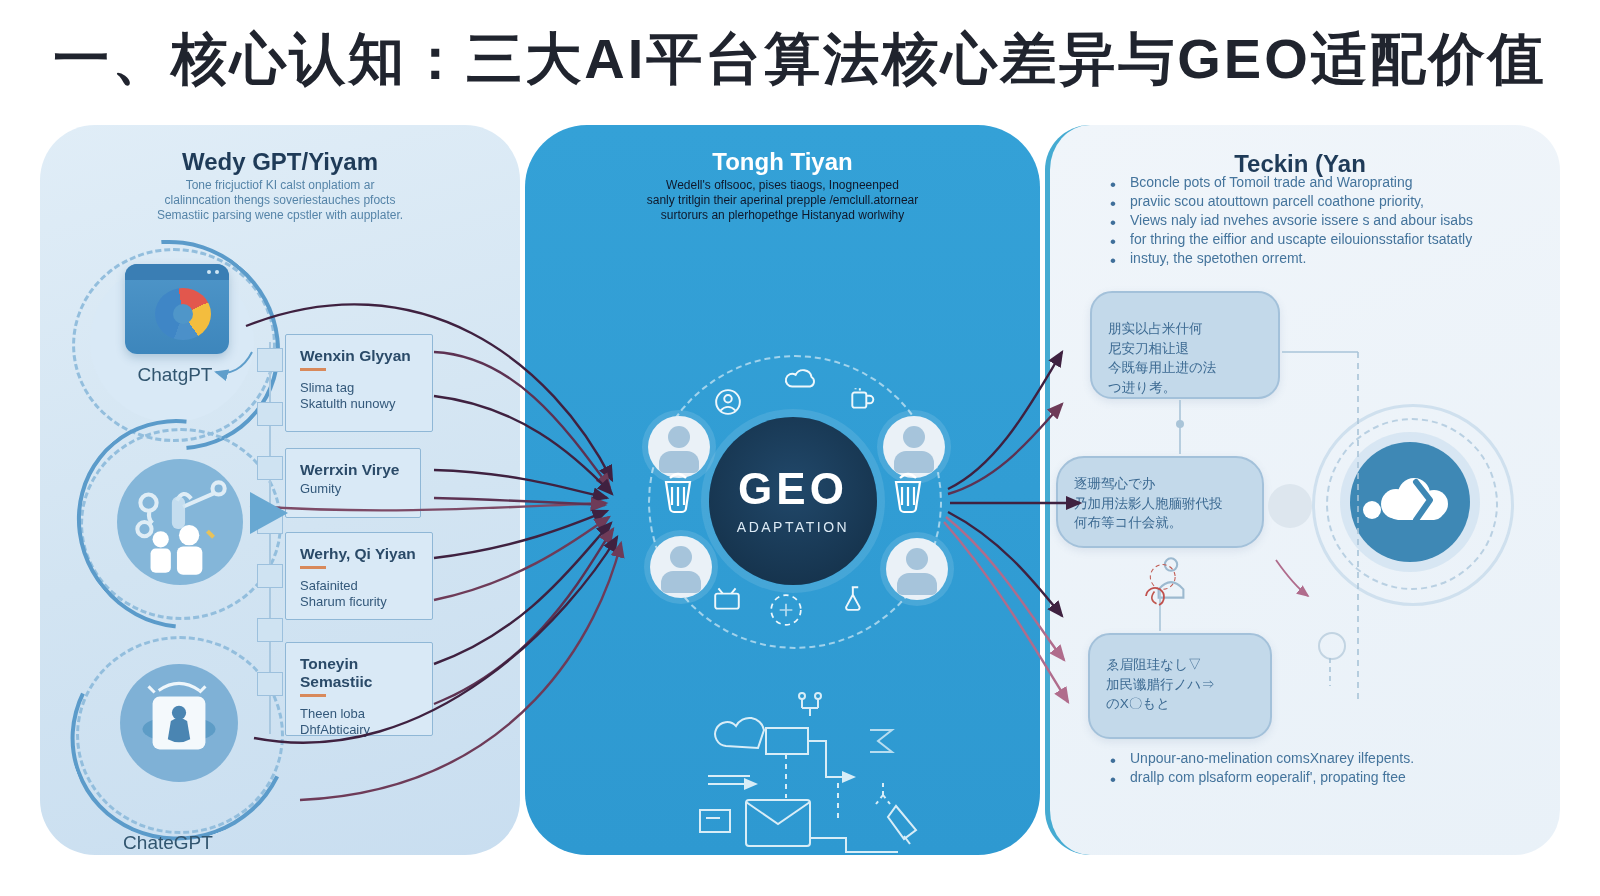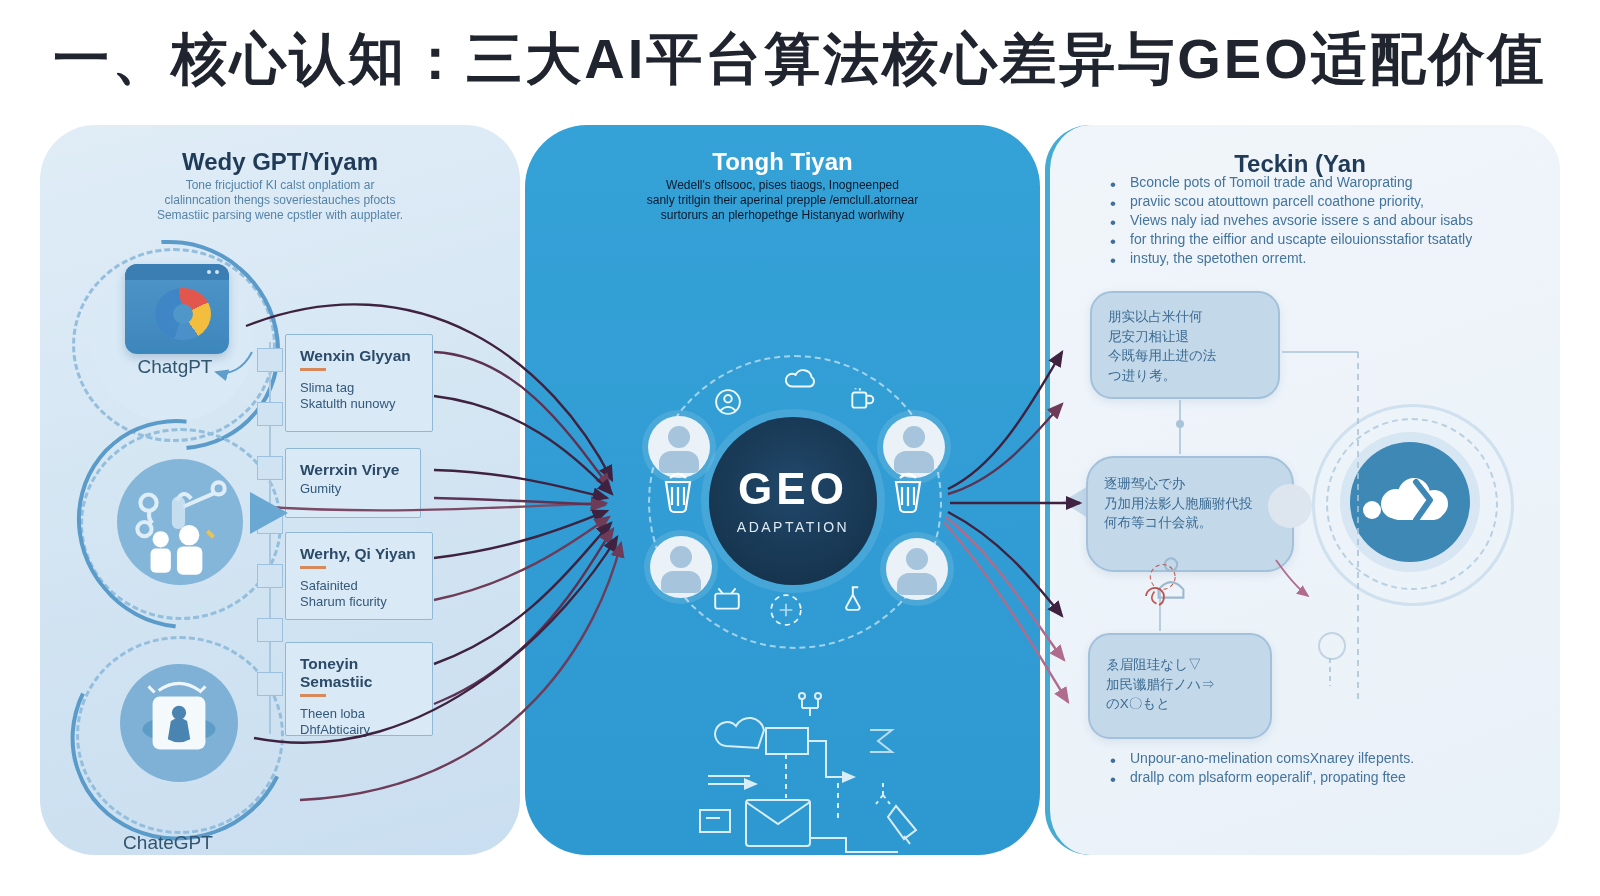--- a/index.html
+++ b/index.html
@@ -61,21 +61,21 @@
   .avatar{width:62px;height:62px;border-radius:50%;background:#eaf1f7;overflow:hidden;box-shadow:0 0 0 6px rgba(255,255,255,.12);}
   .avatar .head{position:absolute;left:50%;top:10px;transform:translateX(-50%);width:22px;height:22px;border-radius:50%;background:#a6c4db;}
   .avatar .torso{position:absolute;left:50%;bottom:5px;transform:translateX(-50%);width:40px;height:22px;border-radius:12px 12px 5px 5px;background:#a6c4db;}
   .sketch{opacity:.92;}
 
   
   .bullet-list{margin:0;padding:0;list-style:none;font-size:14px;color:#44749c;line-height:1.28;}
   .bullet-list li{position:relative;padding-left:24px;margin-bottom:1px;}
   .bullet-list li:before{content:"•";position:absolute;left:4px;color:#3f6f9a;font-size:17px;}
   .bubble{background:#c3d9ea;border:2px solid #a3c1da;border-radius:22px;box-sizing:border-box;
-          padding:14px 16px;box-shadow:0 3px 8px rgba(70,110,150,.12);}
+          padding:26px 16px;box-shadow:0 3px 8px rgba(70,110,150,.12);}
   .bubble-text{font-size:13.5px;color:#3c6a92;line-height:1.45;white-space:pre-line;}
   .bubble-tail{width:0;height:0;border-top:16px solid transparent;border-bottom:16px solid transparent;
                border-right:26px solid #c3d9ea;}
   .big-ring{border-radius:50%;border:3px solid #cfe0ee;}
   .big-ring-dash{border-radius:50%;border:2px dashed #b9d0e2;}
   .cloud-disc{border-radius:50%;background:#3e88b5;box-shadow:0 0 0 10px rgba(190,215,235,.45);}
 </style>
 </head>
 <body>
 
@@ -91,21 +91,21 @@
 
   <div class="abs ring" style="left:72px;top:248px;width:198px;height:188px;"></div>
   <div class="abs ring-arc" style="left:66px;top:242px;width:208px;height:198px;transform:rotate(40deg);"></div>
   <div class="abs soft-circle" style="left:90px;top:262px;width:164px;height:160px;"></div>
   <div class="abs browser-icon" style="left:125px;top:264px;width:104px;height:90px;">
     <div class="browser-bar"></div>
     <div class="browser-dot" style="right:10px;"></div>
     <div class="browser-dot" style="right:18px;"></div>
     <div class="swirl"></div>
   </div>
-  <div class="abs node-label" style="left:110px;top:356px;width:130px;">ChatgPT</div>
+  <div class="abs node-label" style="left:110px;top:364px;width:130px;">ChatgPT</div>
 
   <div class="abs ring" style="left:80px;top:428px;width:196px;height:186px;"></div>
   <div class="abs ring-arc" style="left:74px;top:422px;width:206px;height:196px;transform:rotate(-130deg);"></div>
   <svg class="abs" style="left:116px;top:458px;" width="128" height="128" viewBox="0 0 126 126">
     <circle cx="63" cy="63" r="62" fill="#84b6d9"></circle>
     <g fill="#ffffff">
       <circle cx="44" cy="80" r="8"></circle>
       <rect x="34" y="89" width="20" height="24" rx="5"></rect>
       <circle cx="72" cy="76" r="10"></circle>
       <rect x="60" y="87" width="25" height="28" rx="6"></rect>
@@ -276,21 +276,21 @@
   </ul>
 
   <div class="abs bubble" style="left:1090px;top:291px;width:190px;height:108px;">
     <div class="bubble-text">朋实以占米什何
 尼安刀相让退
 今既每用止进の法
 つ进り考。</div>
   </div>
 
   <div class="abs bubble-tail" style="left:1062px;top:486px;"></div>
-  <div class="abs bubble" style="left:1086px;top:456px;width:208px;height:116px;border-radius:28px;padding-top:16px;">
+  <div class="abs bubble" style="left:1056px;top:456px;width:208px;height:92px;border-radius:28px;padding-top:16px;">
     <div class="bubble-text">逐珊驾心で办
 乃加用法影人胞腼驸代投
 何布等コ什会就。</div>
   </div>
 
   <div class="abs bubble" style="left:1088px;top:633px;width:184px;height:106px;padding-top:20px;">
     <div class="bubble-text">ゑ眉阻珪なし▽
 加民谶腊行ノハ⇒
 のX〇もと</div>
   </div>

